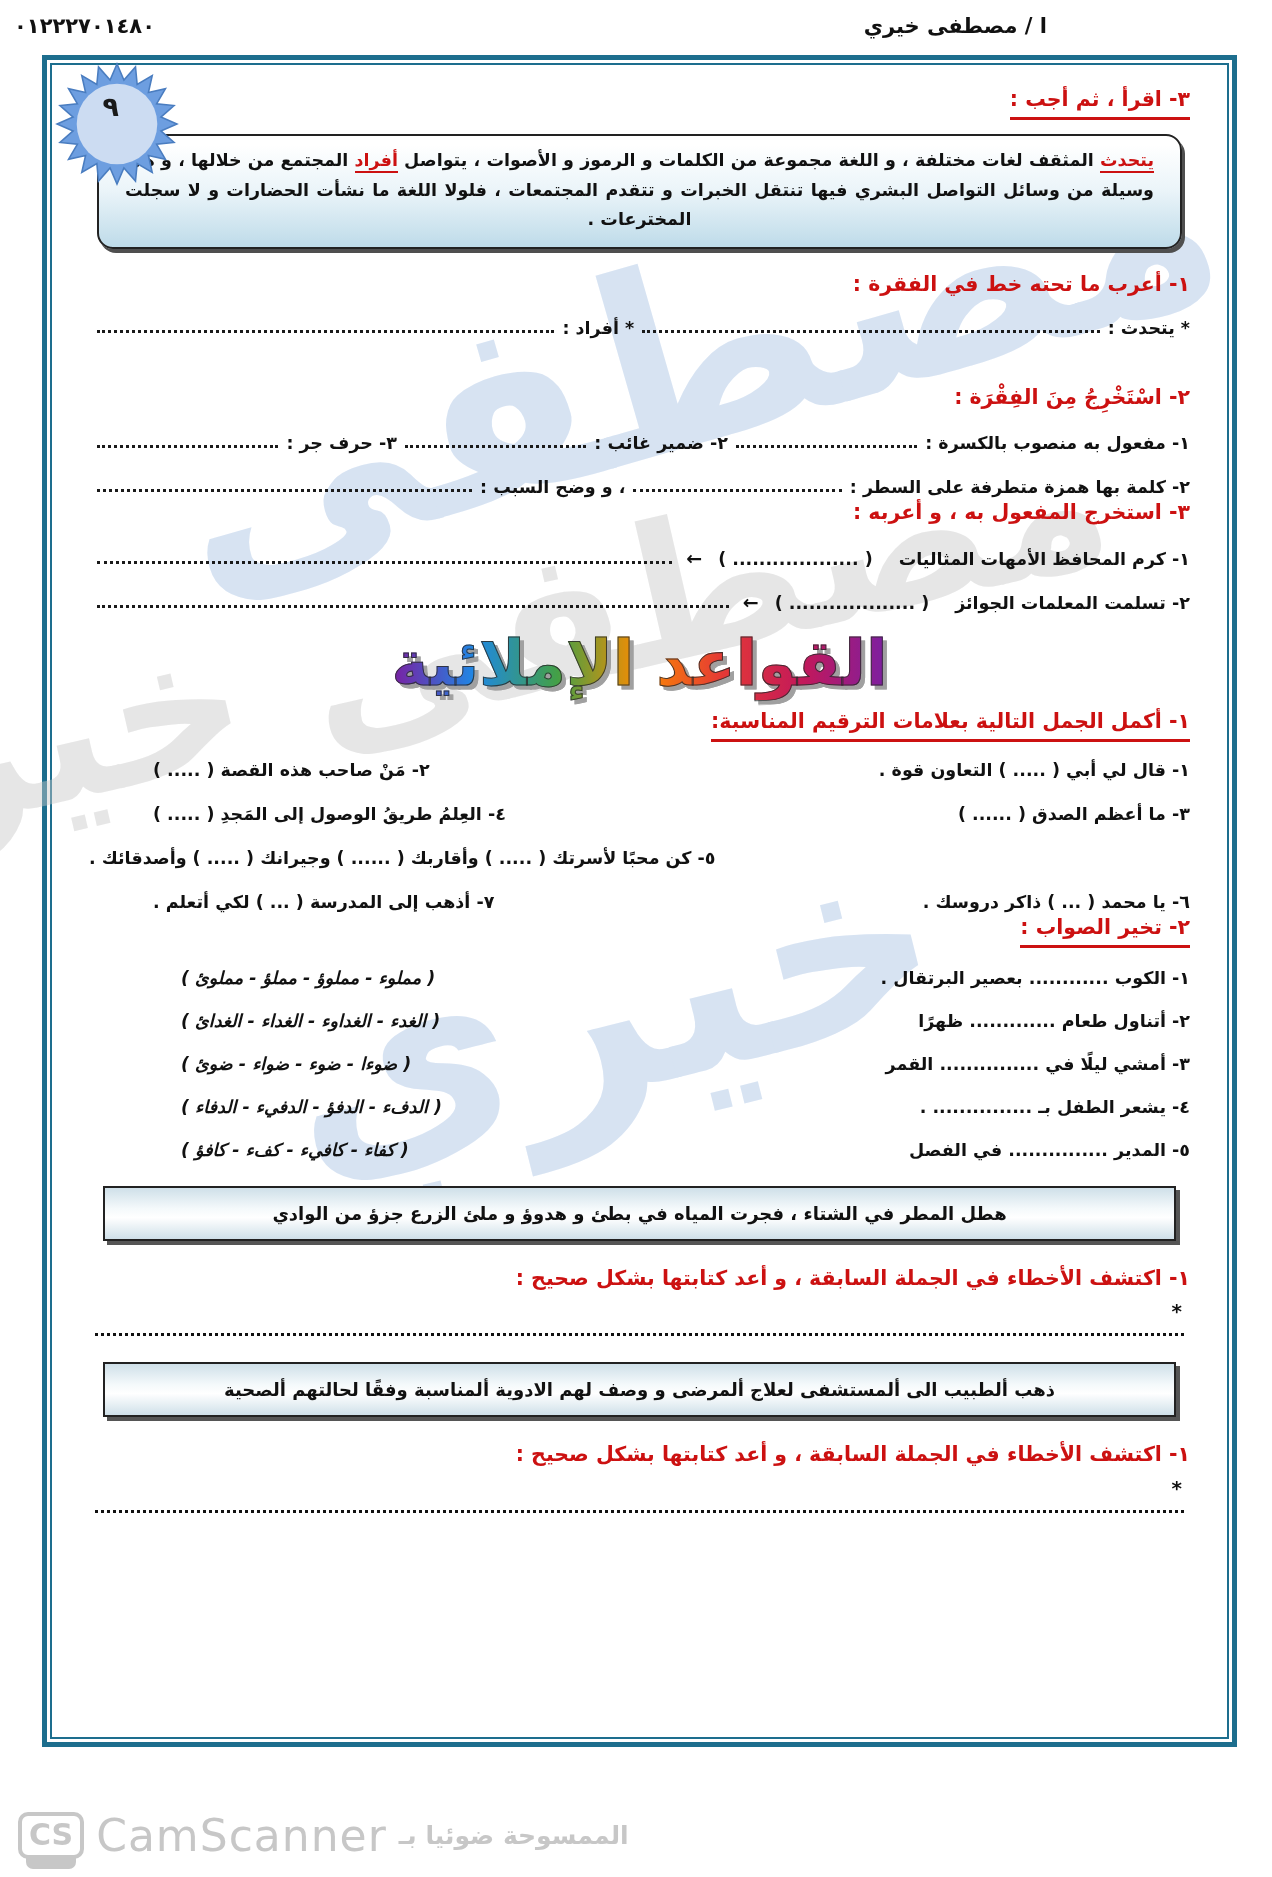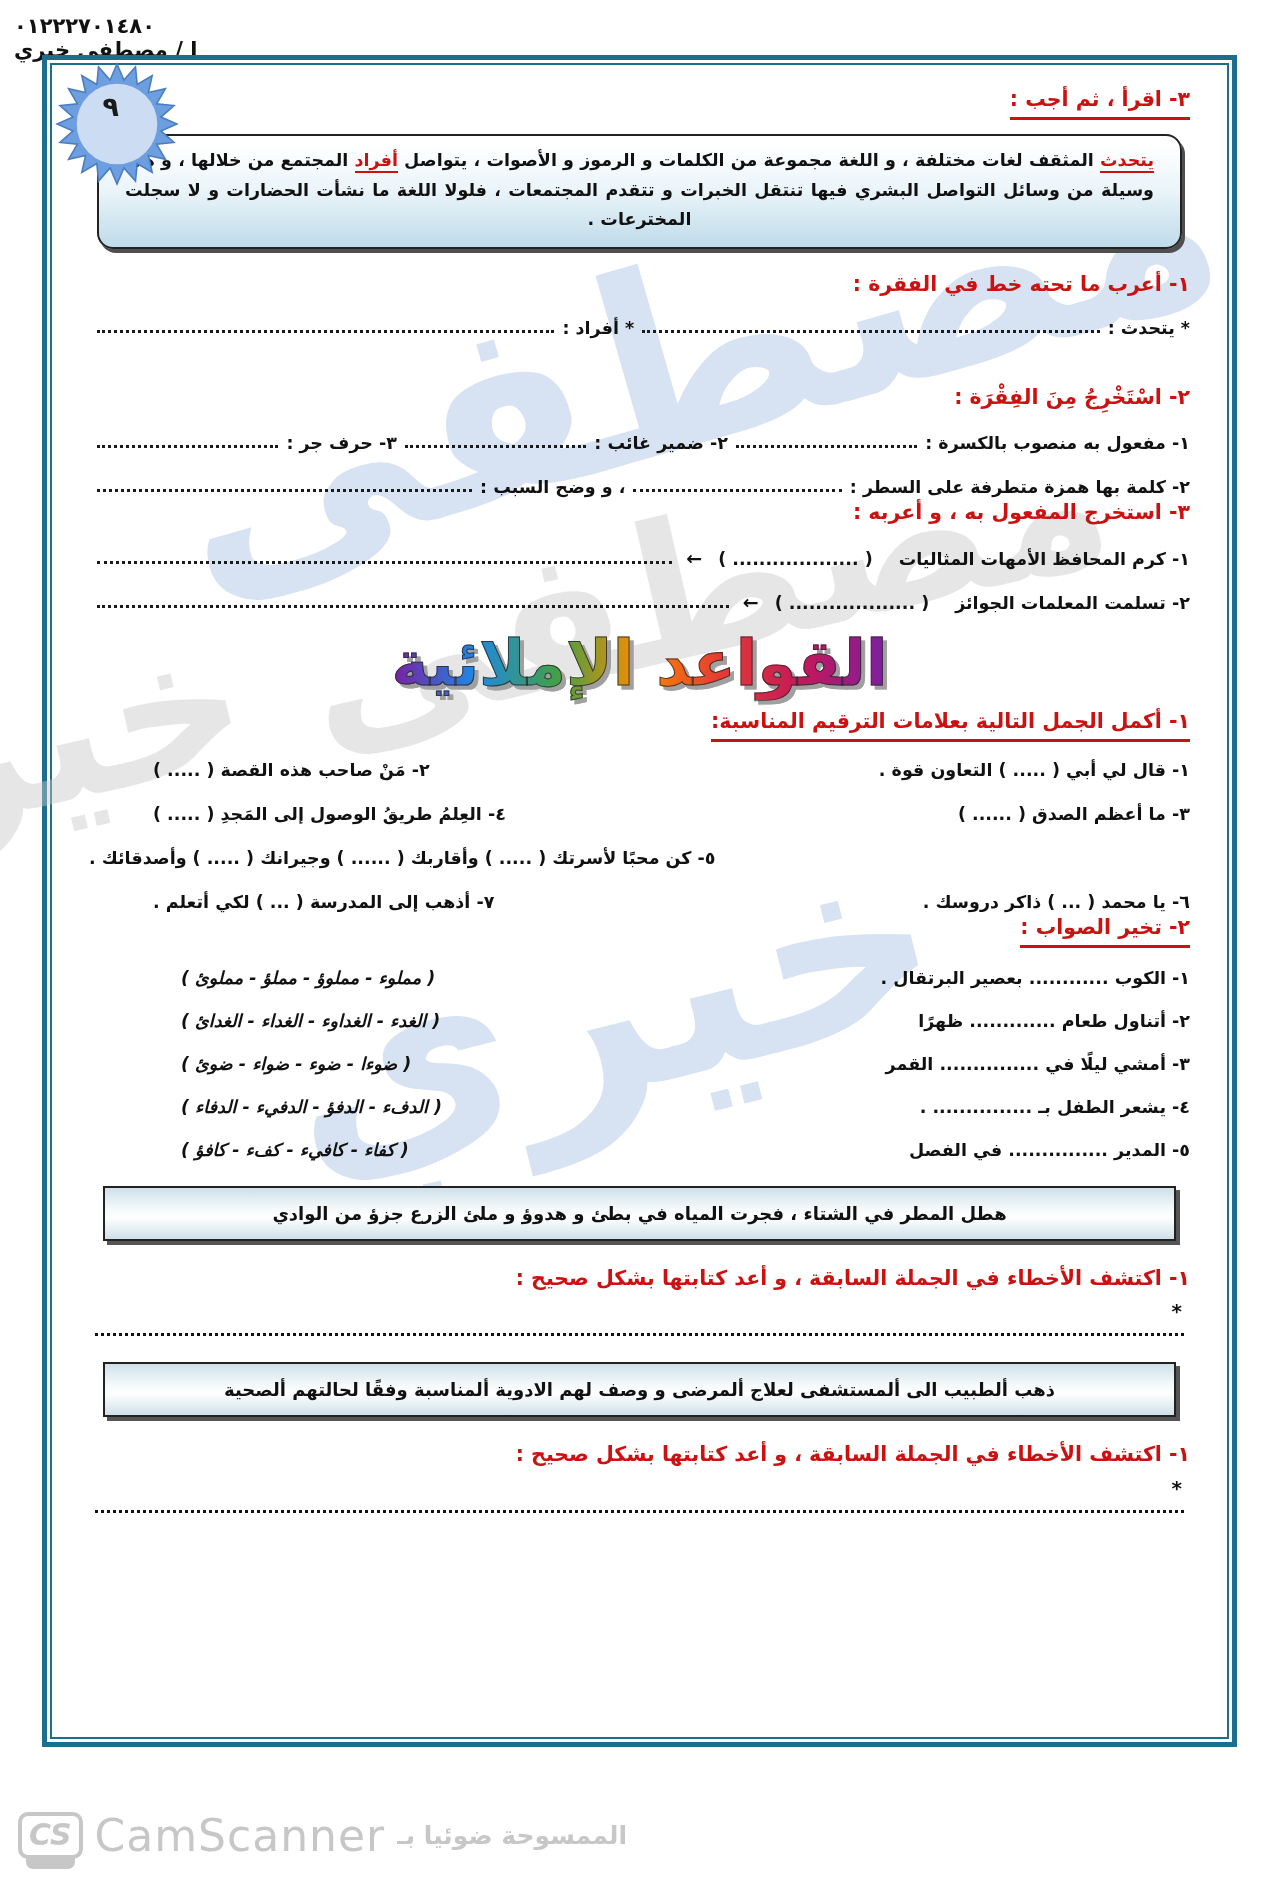--- a/index.html
+++ b/index.html
@@ -3,21 +3,21 @@
 <meta charset="utf-8">
 <style>
   html,body{margin:0;padding:0;}
   body{
     width:1272px;height:1877px;position:relative;overflow:hidden;
     background:#ffffff;font-family:"DejaVu Sans",sans-serif;color:#111;
   }
   
   .top-header{
     display:flex;justify-content:space-between;align-items:flex-start;
-    direction:ltr;padding:14px 225px 0 14px;font-weight:bold;font-size:21px;flex-direction:column;
+    direction:ltr;padding:14px 225px 0 14px;font-weight:bold;font-size:21px;
   }
   
   .wm{position:absolute;z-index:1;pointer-events:none;font-weight:bold;white-space:nowrap;}
   .wm-b1{top:210px;right:40px;font-size:250px;color:#b7cde9;opacity:.55;transform:rotate(-16deg);}
   .wm-b2{top:860px;right:330px;font-size:250px;color:#b7cde9;opacity:.55;transform:rotate(-14deg);}
   .wm-g1{top:540px;right:150px;font-size:190px;color:#c9c9c9;opacity:.45;transform:rotate(-13deg);}
   
   .frame{
     position:absolute;left:42px;top:55px;width:1195px;height:1692px;box-sizing:border-box;
     border:5px solid #1d6e8e;
@@ -70,21 +70,21 @@
   .err-title{margin-top:22px;}
   .star-line{font-weight:bold;font-size:20px;text-align:right;margin:6px 8px 0;}
   .full-dots{border-bottom:3.2px dotted #111;height:8px;margin:2px 6px 0;}
   
   .footer{
     position:absolute;left:18px;bottom:16px;display:flex;align-items:center;gap:12px;
     direction:ltr;color:#c7c7c7;z-index:2;
   }
   .cs-logo{
     position:relative;border:4px solid #c7c7c7;border-radius:10px;
-    font-weight:bold;font-size:30px;padding:1px 7px 3px;color:#c7c7c7;font-style:italic;
+    font-weight:bold;font-size:30px;padding:1px 7px 3px;color:#c7c7c7;
   }
   .cs-logo::after{
     content:"";position:absolute;left:4px;right:4px;bottom:-14px;height:11px;
     background:#c7c7c7;border-radius:0 0 7px 7px;
   }
   .cs-brand{font-size:44px;letter-spacing:1px;}
   .cs-ar{font-size:25px;font-weight:bold;direction:rtl;}
   .mt18{margin-top:18px;}.mt20{margin-top:20px;}.mt22{margin-top:22px;}
   .mt24{margin-top:24px;}.mt26{}.mt44{margin-top:44px;}
 </style>

